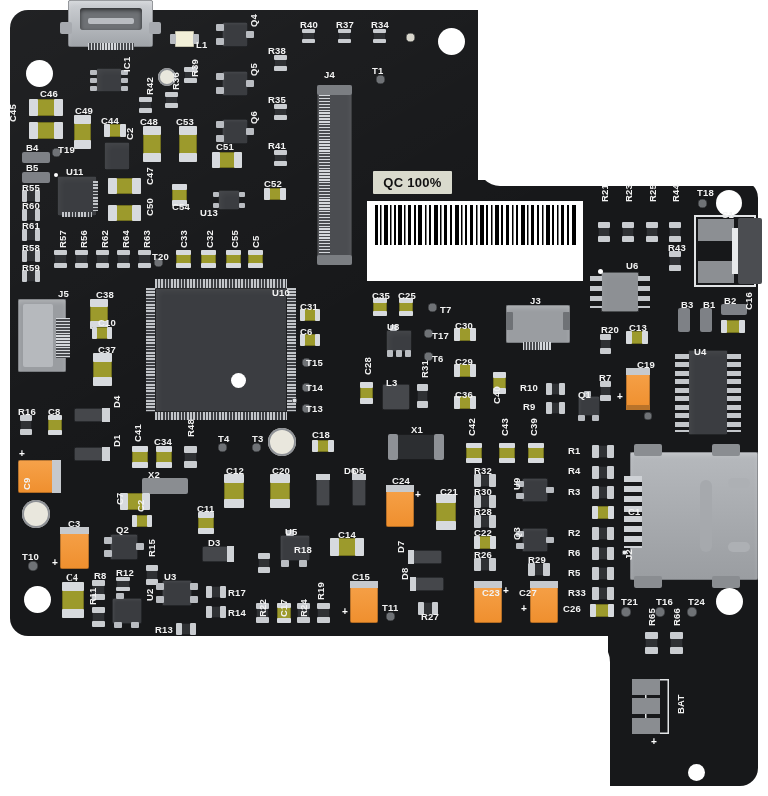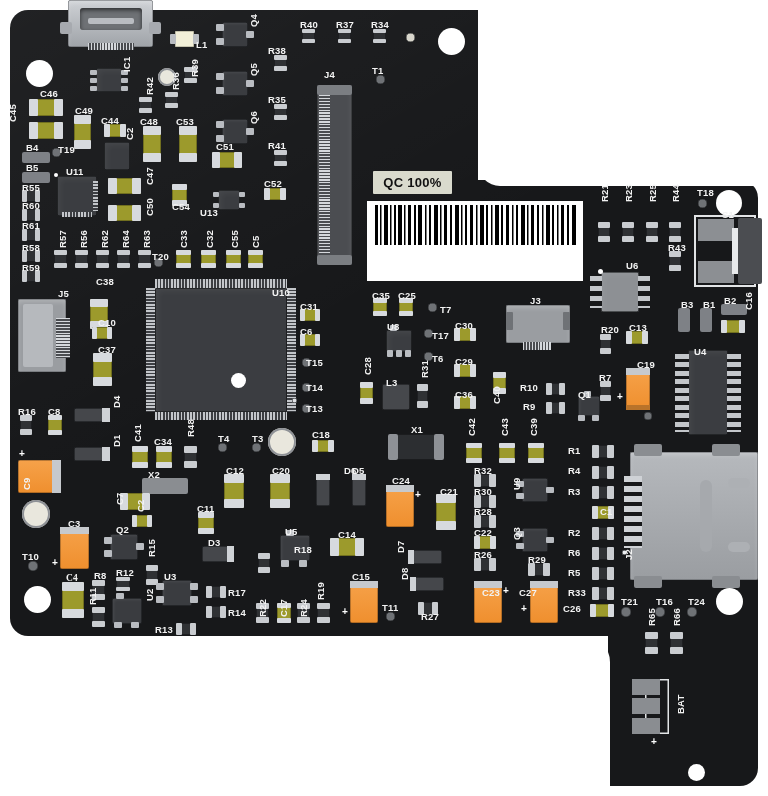--- a/index.html
+++ b/index.html
@@ -567,21 +567,21 @@
       <div class="lbl v" style="left: 79px; top: 248px; transform: rotate(-90deg);">R56</div>
       <div class="lbl v" style="left: 100px; top: 248px; transform: rotate(-90deg);">R62</div>
       <div class="lbl v" style="left: 121px; top: 248px; transform: rotate(-90deg);">R64</div>
       <div class="lbl v" style="left: 142px; top: 248px; transform: rotate(-90deg);">R63</div>
       <div class="lbl" style="left: 152px; top: 252px;">T20</div>
       <div class="lbl v" style="left: 179px; top: 248px; transform: rotate(-90deg);">C33</div>
       <div class="lbl v" style="left: 205px; top: 248px; transform: rotate(-90deg);">C32</div>
       <div class="lbl v" style="left: 230px; top: 248px; transform: rotate(-90deg);">C55</div>
       <div class="lbl v" style="left: 251px; top: 248px; transform: rotate(-90deg);">C5</div>
       <div class="lbl" style="left: 58px; top: 289px;">J5</div>
-      <div class="lbl" style="left: 96px; top: 277px;">C38</div>
+      <div class="lbl" style="left: 96px; top: 290px;">C38</div>
       <div class="lbl" style="left: 98px; top: 318px;">C10</div>
       <div class="lbl" style="left: 98px; top: 345px;">C37</div>
       <div class="lbl" style="left: 272px; top: 288px;">U10</div>
       <div class="lbl" style="left: 300px; top: 302px;">C31</div>
       <div class="lbl" style="left: 300px; top: 327px;">C6</div>
       <div class="lbl" style="left: 306px; top: 358px;">T15</div>
       <div class="lbl" style="left: 306px; top: 383px;">T14</div>
       <div class="lbl" style="left: 306px; top: 404px;">T13</div>
       <div class="lbl" style="left: 300px; top: 20px;">R40</div>
       <div class="lbl" style="left: 336px; top: 20px;">R37</div>
@@ -689,21 +689,21 @@
       <div class="lbl" style="left: 474px; top: 528px;">C22</div>
       <div class="lbl" style="left: 474px; top: 550px;">R26</div>
       <div class="lbl v" style="left: 512px; top: 490px; transform: rotate(-90deg);">U9</div>
       <div class="lbl v" style="left: 512px; top: 540px; transform: rotate(-90deg);">Q3</div>
       <div class="lbl" style="left: 528px; top: 555px;">R29</div>
       <div class="lbl" style="left: 482px; top: 588px;">C23</div>
       <div class="lbl" style="left: 519px; top: 588px;">C27</div>
       <div class="lbl" style="left: 568px; top: 446px;">R1</div>
       <div class="lbl" style="left: 568px; top: 466px;">R4</div>
       <div class="lbl" style="left: 568px; top: 487px;">R3</div>
-      <div class="lbl" style="left: 568px; top: 507px; padding-left: 32px;">C1</div>
+      <div class="lbl" style="left: 596px; top: 507px; padding-left: 32px;">C1</div>
       <div class="lbl" style="left: 568px; top: 528px;">R2</div>
       <div class="lbl" style="left: 568px; top: 548px;">R6</div>
       <div class="lbl" style="left: 568px; top: 568px;">R5</div>
       <div class="lbl" style="left: 568px; top: 588px;">R33</div>
       <div class="lbl" style="left: 563px; top: 604px;">C26</div>
       <div class="lbl" style="left: 621px; top: 597px;">T21</div>
       <div class="lbl" style="left: 656px; top: 597px;">T16</div>
       <div class="lbl" style="left: 688px; top: 597px;">T24</div>
       <div class="lbl v" style="left: 647px; top: 626px; transform: rotate(-90deg);">R65</div>
       <div class="lbl v" style="left: 672px; top: 626px; transform: rotate(-90deg);">R66</div>

